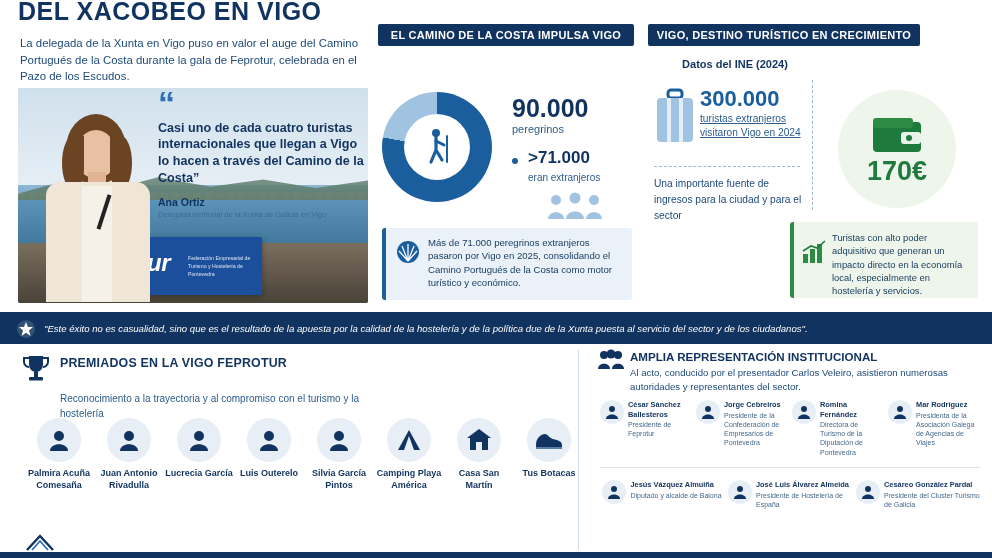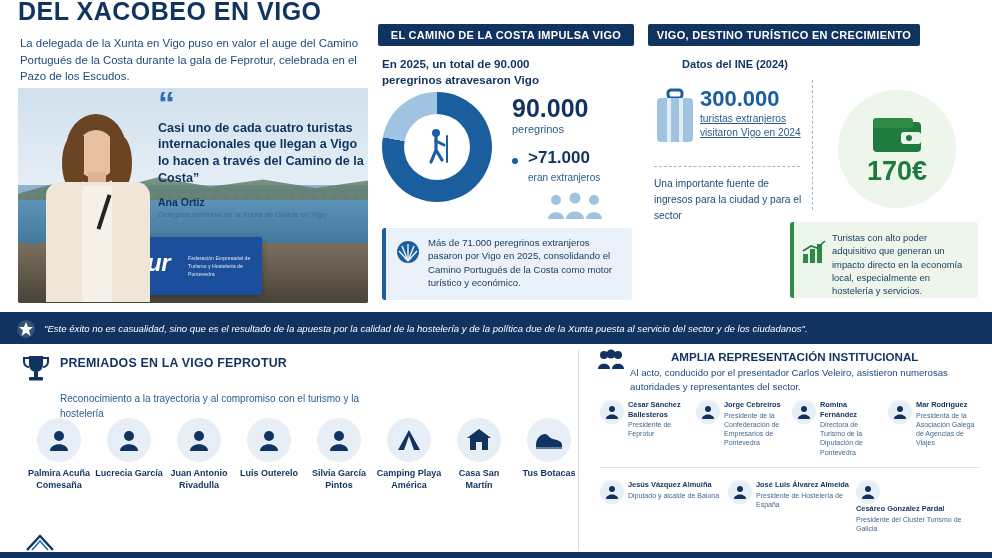--- a/index.html
+++ b/index.html
@@ -183,32 +183,32 @@
   .aw-circle {
     width:44px; height:44px; border-radius:50%; background:#e8eef6; margin:0 auto;
     display:flex; align-items:center; justify-content:center;
   }
   .aw-name { margin-top:6px; font-size:9px; font-weight:bold; color:#11335f; line-height:1.3; }
 
   
   .vsep { position:absolute; left:578px; top:350px; width:0; height:200px;
           border-left:1px solid #d3dde8; }
   .inst-title {
-    position:absolute; left:630px; top:350px; font-size:11.6px; font-weight:bold; color:#11335f;margin-left:41px;
+    position:absolute; left:630px; top:350px; font-size:11.6px; font-weight:bold; color:#11335f;
   }
   .inst-sub {
     position:absolute; left:630px; top:366px; width:350px;
     font-size:9.6px; color:#1d4a7a; line-height:1.45;
   }
   .group-ico { position:absolute; left:598px; top:348px; }
   .inst-grid {
     position:absolute; left:600px; top:396px; width:386px;
     display:flex; flex-wrap:wrap;
   }
-  .inst-item { width:96px; display:flex; padding:4px 4px 6px 0; }
+  .inst-item { width:96px; display:flex; padding:4px 4px 6px 0;justify-content:center; }
   .inst-av {
     width:24px; height:24px; border-radius:50%; background:#e8eef6; flex:0 0 24px;
     display:flex; align-items:center; justify-content:center; margin-right:4px;
   }
   .inst-txt { font-size:7px; line-height:1.3; }
   .inst-name { font-weight:bold; color:#11335f; font-size:7.4px; }
   .inst-role { color:#44688c; margin-top:1px; }
   .hdiv { position:absolute; left:600px; top:467px; width:380px; height:0;
           border-top:1px solid #dbe3ec; }
 
@@ -247,21 +247,20 @@
   </div>
 
   <div class="quote">
     <div class="qmark">“</div>
     <div class="qtext">Casi uno de cada cuatro turistas internacionales que llegan a Vigo lo hacen a través del Camino de la Costa”</div>
     <div class="qname">Ana Ortiz</div>
     <div class="qrole">Delegada territorial de la Xunta de Galicia en Vigo</div>
   </div>
 
   <div class="panel-head" style="left:378px; top:24px; width:256px;">EL CAMINO DE LA COSTA IMPULSA VIGO</div>
-  <div class="mid-text">En 2025, un total de 90.000 peregrinos atravesaron Vigo</div>
 
   <div class="donut">
     <div class="donut-hole"></div>
     <svg class="walker" viewBox="0 0 34 38">
       <circle cx="16" cy="5" r="4" fill="#1b5e9e"></circle>
       <path d="M16 9 L16 22 L11 34 M16 22 L22 32" stroke="#1b5e9e" stroke-width="3.2" fill="none" stroke-linecap="round"></path>
       <path d="M16 13 L24 17" stroke="#1b5e9e" stroke-width="3" stroke-linecap="round"></path>
       <path d="M27 8 L27 34" stroke="#1b5e9e" stroke-width="2" stroke-linecap="round"></path>
     </svg>
   </div>
@@ -362,30 +361,30 @@
       </div>
       <div class="aw-name">Palmira Acuña Comesaña</div>
     </div>
     <div class="awardee">
       <div class="aw-circle">
         <svg width="26" height="26" viewBox="0 0 26 26">
           <circle cx="13" cy="9" r="5" fill="#11335f"></circle>
             <path d="M4 24 C4 15 22 15 22 24 Z" fill="#11335f"></path>
         </svg>
       </div>
-      <div class="aw-name">Lucrecia García</div>
+      <div class="aw-name">Juan Antonio Rivadulla</div>
     </div>
     <div class="awardee">
       <div class="aw-circle">
         <svg width="26" height="26" viewBox="0 0 26 26">
           <circle cx="13" cy="9" r="5" fill="#11335f"></circle>
             <path d="M4 24 C4 15 22 15 22 24 Z" fill="#11335f"></path>
         </svg>
       </div>
-      <div class="aw-name">Juan Antonio Rivadulla</div>
+      <div class="aw-name">Lucrecia García</div>
     </div>
     <div class="awardee">
       <div class="aw-circle">
         <svg width="26" height="26" viewBox="0 0 26 26">
           <circle cx="13" cy="9" r="5" fill="#11335f"></circle>
             <path d="M4 24 C4 15 22 15 22 24 Z" fill="#11335f"></path>
         </svg>
       </div>
       <div class="aw-name">Luis Outerelo</div>
     </div>
@@ -510,21 +509,21 @@
         <svg width="16" height="16" viewBox="0 0 16 16">
           <circle cx="8" cy="5" r="3" fill="#11335f"></circle>
             <path d="M2 15 C2 9 14 9 14 15 Z" fill="#11335f"></path>
         </svg>
       </div>
       <div class="inst-txt">
         <div class="inst-name">José Luis Álvarez Almeida</div>
         <div class="inst-role">Presidente de Hostelería de España</div>
       </div>
     </div>
-    <div class="inst-item" style="width:128px;flex-direction:column;">
+    <div class="inst-item" style="width:128px;">
       <div class="inst-av">
         <svg width="16" height="16" viewBox="0 0 16 16">
           <circle cx="8" cy="5" r="3" fill="#11335f"></circle>
             <path d="M2 15 C2 9 14 9 14 15 Z" fill="#11335f"></path>
         </svg>
       </div>
       <div class="inst-txt">
         <div class="inst-name">Cesáreo González Pardal</div>
         <div class="inst-role">Presidente del Cluster Turismo de Galicia</div>
       </div>

